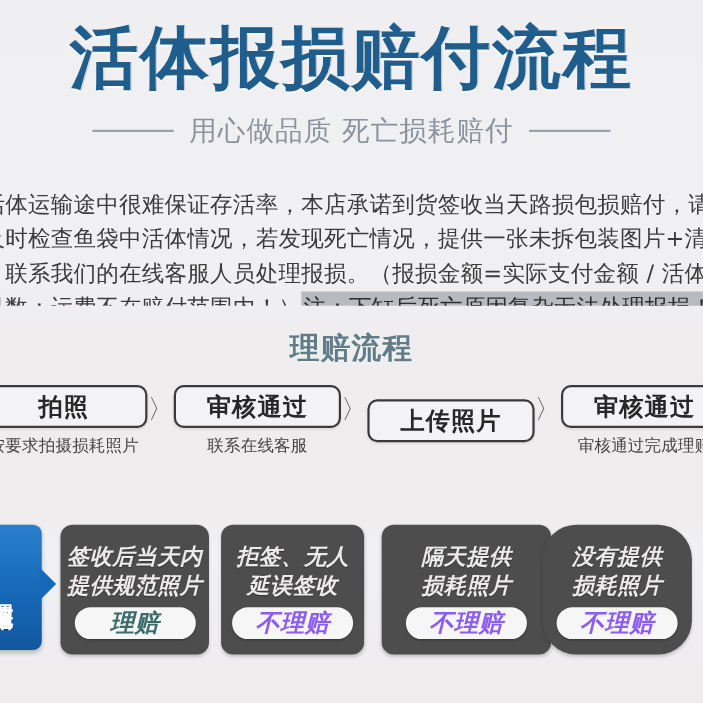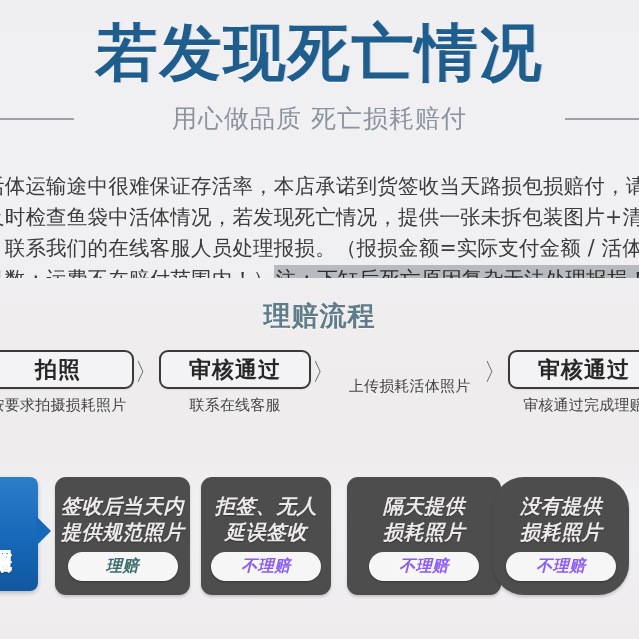--- a/index.html
+++ b/index.html
@@ -19,21 +19,21 @@
   .header{position:absolute;left:0;top:0;width:639px;height:158px;}
   .main-title{
     position:absolute;left:0;top:22px;width:639px;text-align:center;
     font-size:62px;line-height:1;font-weight:700;letter-spacing:2px;
     color:#1f5d8c;
     text-shadow:0 1px 0 rgba(255,255,255,.65), 1px 0 0 rgba(30,93,140,.25);
     white-space:nowrap;
   }
   .subtitle-row{
     position:absolute;left:0;top:106px;width:639px;
-    display:flex;align-items:center;justify-content:space-between;gap:14px;
+    display:flex;align-items:center;justify-content:center;gap:14px;
   }
   .sub-line{width:74px;height:2px;background:#9aa1ab;}
   .subtitle{
     font-size:25px;line-height:1;letter-spacing:1px;color:#8b939f;font-weight:500;
     white-space:nowrap;
   }
 
   
   .body-copy{
     position:absolute;left:0;top:170px;width:639px;height:108px;
@@ -50,21 +50,20 @@
   .copy-line.l4{top:99px;}
   .hl{background:#b7bbbf;color:#2e2e2e;padding:2px 2px 3px 2px;}
 
   
   .flow-heading{
     position:absolute;left:0;top:303px;width:639px;text-align:center;
     font-size:27px;line-height:1;font-weight:700;letter-spacing:1px;
     color:#5f7c88;
     text-shadow:0 1px 0 rgba(255,255,255,.7);
     white-space:nowrap;
-    font-family:Liberation Serif, serif;
   }
   .flow-row{
     position:absolute;left:-18px;top:350px;width:678px;
     display:flex;align-items:center;justify-content:space-between;
   }
   .flow-step{display:flex;flex-direction:column;align-items:center;width:152px;}
   .step-pill{
     box-sizing:border-box;
     width:152px;height:39px;border:2px solid #3a3a3a;border-radius:9px;
     background:#f3f2f4;
@@ -123,34 +122,34 @@
     margin-top:16px;text-align:center;
     font-size:20px;line-height:1.32;font-weight:600;letter-spacing:.5px;
     color:#eceaea;white-space:pre-line;
     text-shadow:0 1px 1px rgba(0,0,0,.35);
   }
   .badge{
     position:absolute;bottom:14px;
     min-width:78px;height:29px;padding:0 16px;
     background:#f6f6f6;border-radius:15px;
     display:flex;align-items:center;justify-content:center;
-    font-size:16px;font-weight:600;letter-spacing:.5px;
+    font-size:22px;font-weight:600;letter-spacing:.5px;
     box-shadow:0 1px 2px rgba(0,0,0,.3);
     white-space:nowrap;
   }
   .badge.yes{color:#3c6b6c;}
   .badge.no{color:#8b5cf6;}
 </style>
 </head>
 <body>
 
 <div class="page">
 
   <div class="header">
-    <div class="main-title">若发现死亡情况</div>
+    <div class="main-title">活体报损赔付流程</div>
     <div class="subtitle-row">
       <div class="sub-line"></div>
       <div class="subtitle">用心做品质  死亡损耗赔付</div>
       <div class="sub-line"></div>
     </div>
   </div>
 
   <div class="body-copy">
     <div class="copy-line l1">活体运输途中很难保证存活率，本店承诺到货签收当天路损包损赔付，请在收到货</div>
     <div class="copy-line l2">及时检查鱼袋中活体情况，若发现死亡情况，提供一张未拆包装图片+清点数量图片</div>
@@ -170,21 +169,21 @@
     <div class="chev">〉</div>
 
     <div class="flow-step">
       <div class="step-pill">审核通过</div>
       <div class="step-caption">联系在线客服</div>
     </div>
 
     <div class="chev">〉</div>
 
     <div class="flow-step">
-      <div class="step-caption">上传损耗活体照片</div>
+      <div class="step-pill">上传照片</div>
     </div>
 
     <div class="chev">〉</div>
 
     <div class="flow-step">
       <div class="step-pill">审核通过</div>
       <div class="step-caption">审核通过完成理赔</div>
     </div>
 
   </div>

